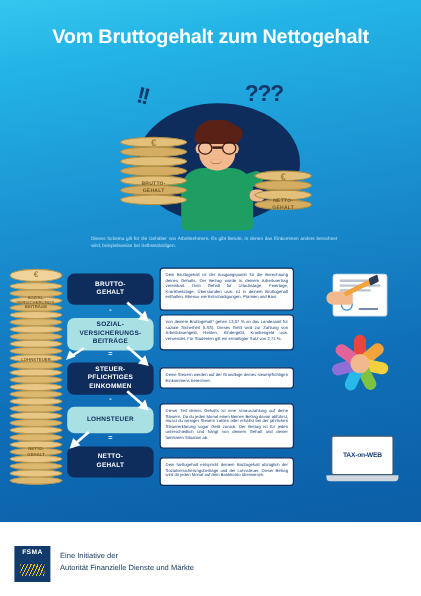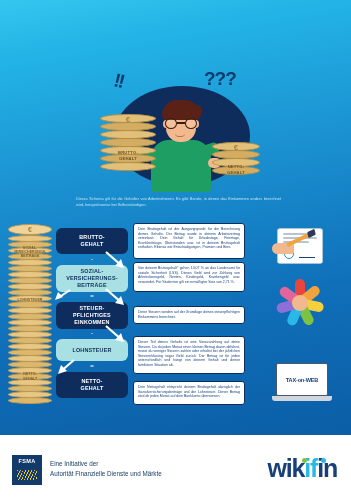--- a/index.html
+++ b/index.html
@@ -160,20 +160,21 @@
   .wf-dark{color:#17407a;}.wf-blue{color:#29b8e8;}
   .wf-dot{position:absolute;width:5px;height:5px;border-radius:50%;}
 </style>
 </head>
 <body>
 
 <div class="poster">
 
   <div class="banner"></div>
 
+  <div class="title">Vom Bruttogehalt zum Nettogehalt</div>
 
   <div class="hero">
     <div class="hero-ellipse"></div>
     <div class="excl">!!</div>
     <div class="quest">???</div>
 
     <div class="body"></div>
     <div class="arm l"></div>
     <div class="arm r"></div>
     <div class="hand l"></div>
@@ -361,19 +362,14 @@
   <div class="fsma">
     <div class="fsma-txt">FSMA</div>
     <div class="fsma-lines"></div>
   </div>
 
   <div class="initiative">
     <div>Eine Initiative der</div>
     <div>Autorität Finanzielle Dienste und Märkte</div>
   </div>
 
-  <div class="wikifin">
-    <span class="wf-dark">wik</span><span class="wf-blue">if</span><span class="wf-dark">in</span>
-    <div class="wf-dot" style="background:#7ec242;right:30px;top:2px;"></div>
-    <div class="wf-dot" style="background:#29b8e8;right:11px;top:2px;"></div>
-  </div>
 
 </div>
 
 </body></html>

